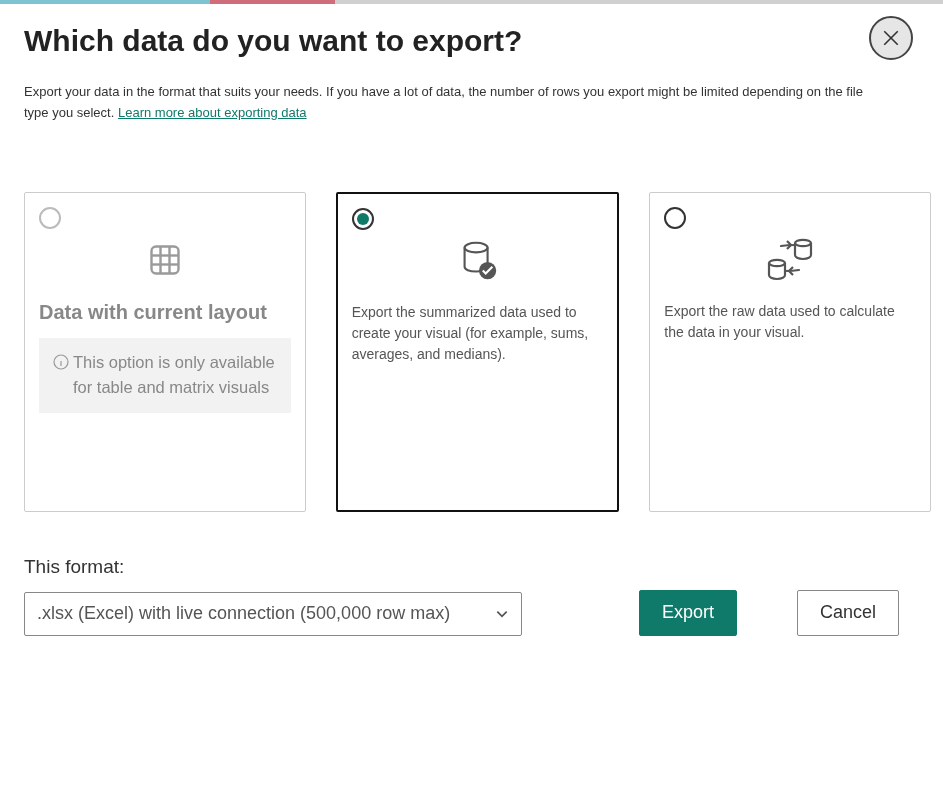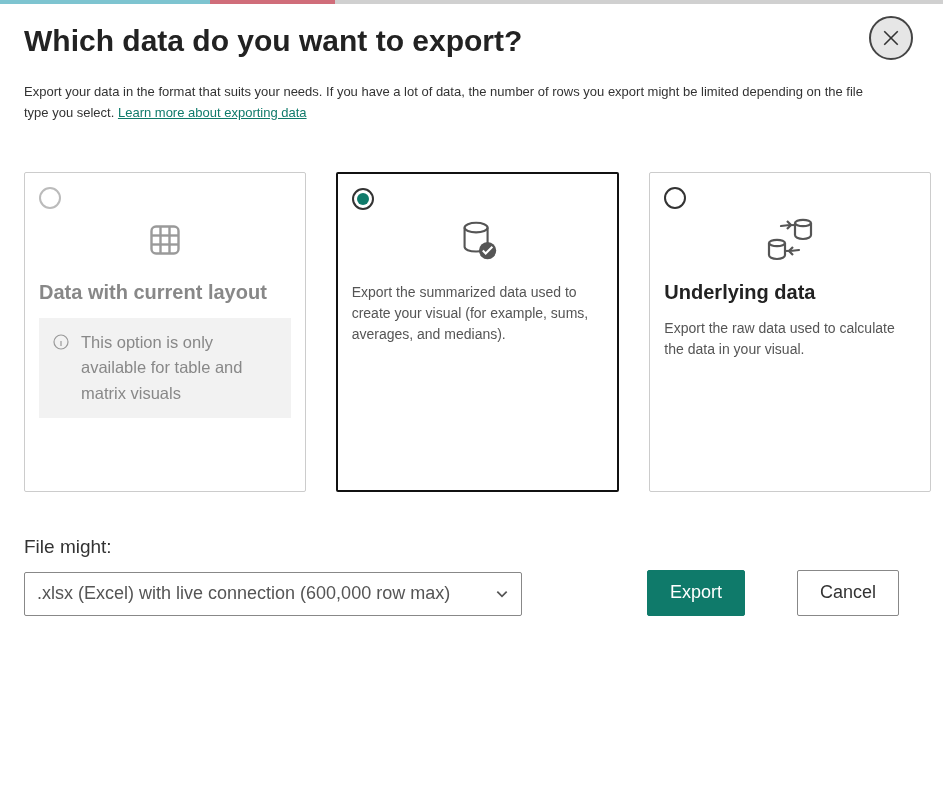--- a/index.html
+++ b/index.html
@@ -61,20 +61,21 @@
       gap: 30px;
       margin-bottom: 44px;
     }
     .card {
       flex: 1;
       border: 1px solid #ccc;
       border-radius: 2px;
       padding: 14px 14px 18px 14px;
       position: relative;
       min-height: 320px;
+      margin-top: 20px;
     }
     .card.selected {
       border: 2px solid #111;
     }
     .radio {
       width: 22px; height: 22px;
       border: 2px solid #333;
       border-radius: 50%;
       background: #fff;
       display: flex;
@@ -110,21 +111,21 @@
       color: #555;
       line-height: 1.5;
     }
     .info-box {
       background: #f2f2f2;
       padding: 12px 14px 12px 14px;
       font-size: 16.5px;
       color: #888;
       line-height: 1.55;
       display: flex;
-      gap: 12px;
+      gap: 4px;
     }
     .info-box .info-icon {
       flex-shrink: 0;
       margin-top: 2px;
     }
 
     .file-format-label {
       font-size: 19px;
       color: #333;
       margin-bottom: 14px;
@@ -141,21 +142,21 @@
       font-size: 18px;
       color: #555;
       cursor: pointer;
     }
 
     .actions {
       position: absolute;
       bottom: 24px;
       right: 44px;
       display: flex;
-      gap: 28px;
+      gap: 36px;
     }
     .btn {
       min-width: 98px;
       height: 46px;
       padding: 0 22px;
       font-size: 18px;
       border-radius: 2px;
       cursor: pointer;
       display: flex;
       align-items: center;
@@ -242,29 +243,28 @@
           <ellipse cx="14" cy="26" rx="8" ry="3.2"></ellipse>
           <path d="M6 26 V38 C6 40 9 42 14 42 C19 42 22 40 22 38 V26"></path>
           <ellipse cx="40" cy="6" rx="8" ry="3.2"></ellipse>
           <path d="M32 6 V18 C32 20 35 22 40 22 C45 22 48 20 48 18 V6"></path>
           <path d="M24 10 C30 9 33 9 38 9" fill="none" stroke-linecap="round" transform="translate(-6,-1)"></path>
           <polyline points="30,5 34,9 30,13" transform="translate(-6,-1)"></polyline>
           <path d="M30 36 C24 37 21 37 16 37" fill="none" stroke-linecap="round" transform="translate(6,-3)"></path>
           <polyline points="24,41 20,37 24,33" transform="translate(6,-3)"></polyline>
         </svg>
       </div>
-      <div class="card-title">Underlying data</div>
       <div class="card-desc">Export the raw data used to calculate the data in your visual.</div>
     </div>
 
   </div>
 
-  <div class="file-format-label">File might:</div>
+  <div class="file-format-label">This format:</div>
   <div class="select">
-    <span>.xlsx (Excel) with live connection (600,000 row max)</span>
+    <span>.xlsx (Excel) with live connection (500,000 row max)</span>
     <svg width="14" height="14" viewBox="0 0 12 12" fill="none" stroke="#555" stroke-width="1.5">
       <polyline points="2,4 6,8 10,4"></polyline>
     </svg>
   </div>
 
   <div class="actions">
     <div class="btn btn-primary">Export</div>
     <div class="btn btn-secondary">Cancel</div>
   </div>
 

